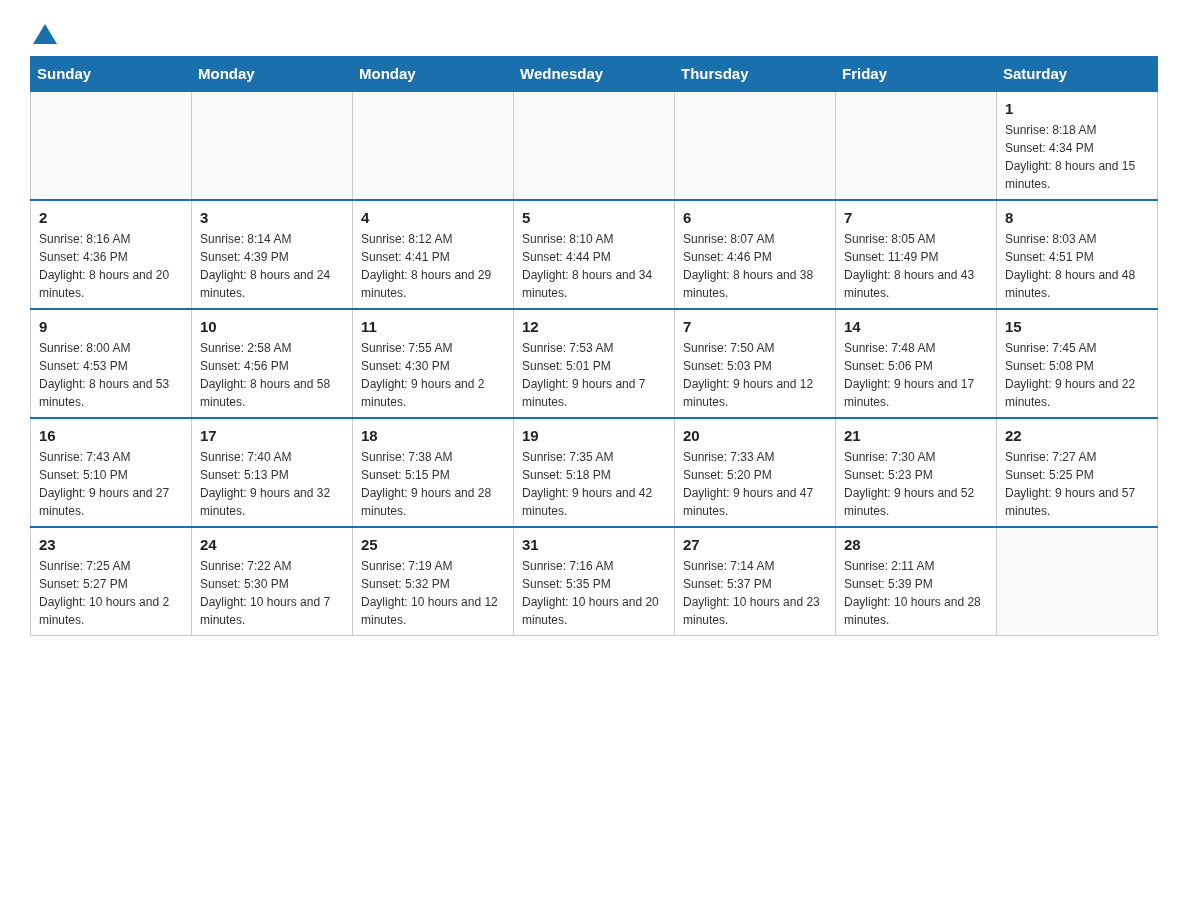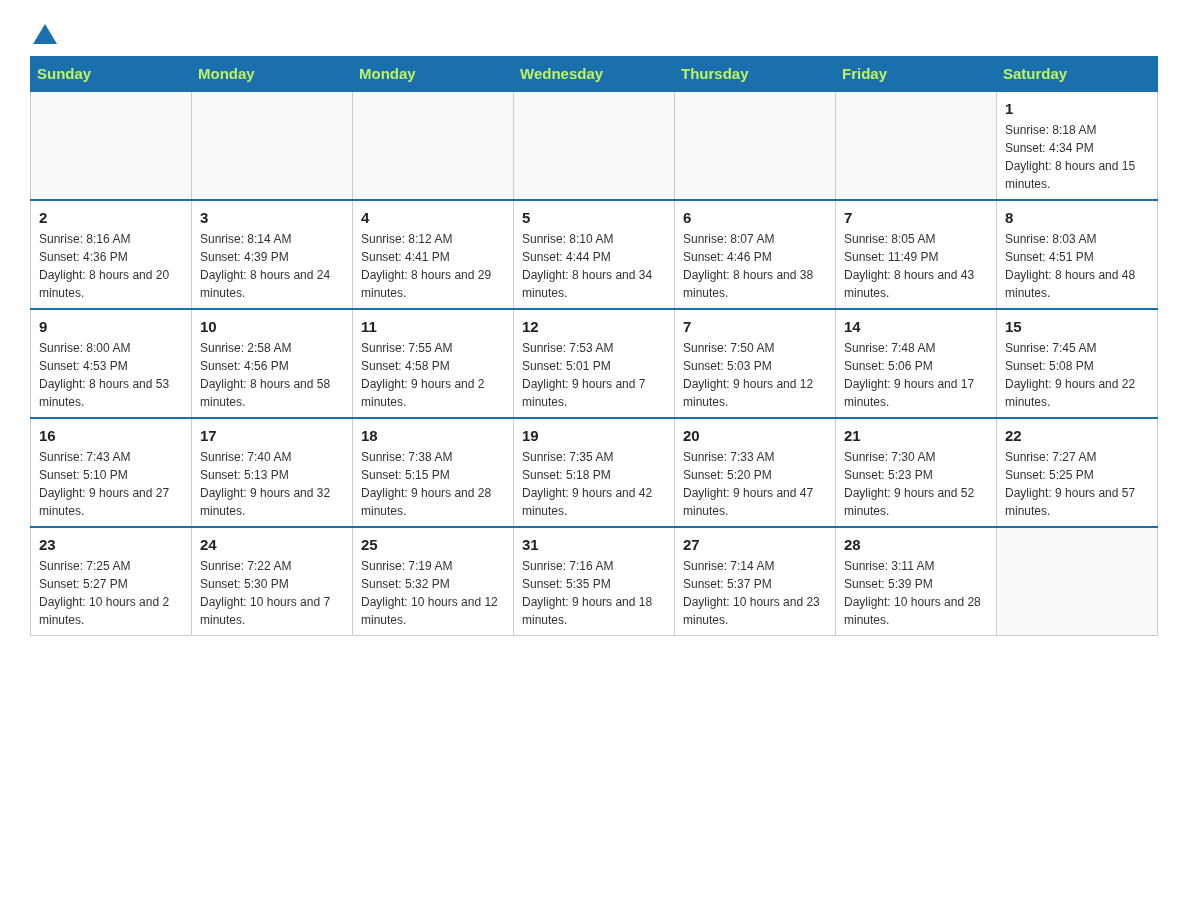--- a/index.html
+++ b/index.html
@@ -66,21 +66,21 @@
       color: #333;
       margin-top: 4px;
     }
     .calendar {
       width: 100%;
       border-collapse: collapse;
       margin-top: 10px;
     }
     .calendar thead tr th {
       background-color: #1a6fad;
-      color: #bef264;
+      color: #ffffff;
       font-size: 15px;
       font-weight: bold;
       padding: 8px 6px;
       text-align: left;
       border: 1px solid #1a6fad;
     }
     .calendar tbody tr td {
       vertical-align: top;
       border: 1px solid #ccc;
       border-top: 2px solid #1a6fad;
@@ -206,21 +206,21 @@
         </td>
         <td>
           <span class="day-num">10</span>
           <div class="day-info">Sunrise: 2:58 AM</div>
           <div class="day-info">Sunset: 4:56 PM</div>
           <div class="day-info">Daylight: 8 hours and 58 minutes.</div>
         </td>
         <td>
           <span class="day-num">11</span>
           <div class="day-info">Sunrise: 7:55 AM</div>
-          <div class="day-info">Sunset: 4:58 PM</div>
+          <div class="day-info">Sunset: 4:30 PM</div>
           <div class="day-info">Daylight: 9 hours and 2 minutes.</div>
         </td>
         <td>
           <span class="day-num">12</span>
           <div class="day-info">Sunrise: 7:53 AM</div>
           <div class="day-info">Sunset: 5:01 PM</div>
           <div class="day-info">Daylight: 9 hours and 7 minutes.</div>
         </td>
         <td>
           <span class="day-num">7</span>
@@ -301,30 +301,30 @@
         <td>
           <span class="day-num">25</span>
           <div class="day-info">Sunrise: 7:19 AM</div>
           <div class="day-info">Sunset: 5:32 PM</div>
           <div class="day-info">Daylight: 10 hours and 12 minutes.</div>
         </td>
         <td>
           <span class="day-num">31</span>
           <div class="day-info">Sunrise: 7:16 AM</div>
           <div class="day-info">Sunset: 5:35 PM</div>
-          <div class="day-info">Daylight: 9 hours and 18 minutes.</div>
+          <div class="day-info">Daylight: 10 hours and 20 minutes.</div>
         </td>
         <td>
           <span class="day-num">27</span>
           <div class="day-info">Sunrise: 7:14 AM</div>
           <div class="day-info">Sunset: 5:37 PM</div>
           <div class="day-info">Daylight: 10 hours and 23 minutes.</div>
         </td>
         <td>
           <span class="day-num">28</span>
-          <div class="day-info">Sunrise: 3:11 AM</div>
+          <div class="day-info">Sunrise: 2:11 AM</div>
           <div class="day-info">Sunset: 5:39 PM</div>
           <div class="day-info">Daylight: 10 hours and 28 minutes.</div>
         </td>
         <td class="empty"></td>
       </tr>
     </tbody>
 </table>
 
 </body></html>

